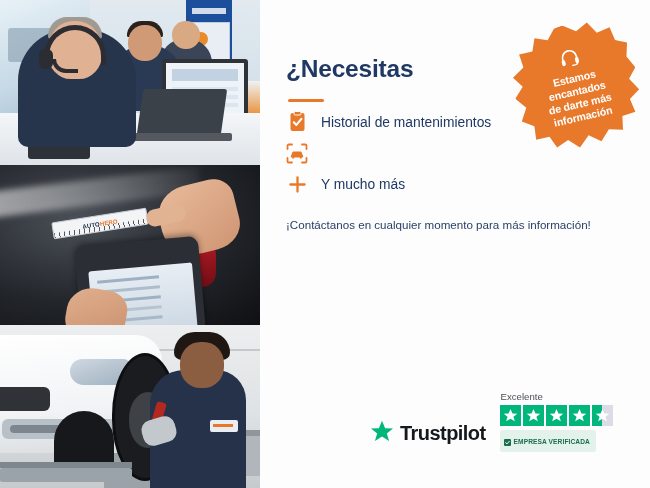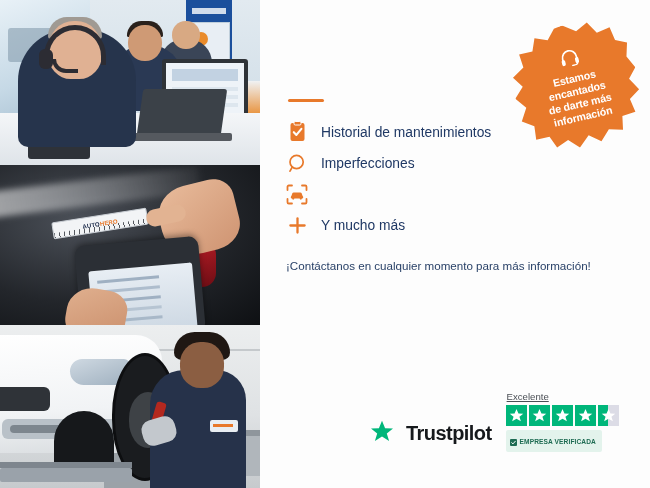--- a/index.html
+++ b/index.html
@@ -325,21 +325,21 @@
     width: 36px;
     height: 3px;
     background: #e8792b;
     margin: 15px 0 0 2px;
     border-radius: 2px;
   }
 
   
   .features {
     list-style: none;
-    margin-top: 15px;
+    margin-top: 5px;
   }
   .feature {
     display: flex;
     align-items: center;
     height: 31px;
     gap: 13px;
   }
   .feature-icon {
     width: 22px; height: 22px;
     display: flex; align-items: center; justify-content: center;
@@ -406,36 +406,35 @@
     position: absolute;
     left: 110px;
     bottom: 36px;
     display: flex;
     align-items: flex-end;
     gap: 14px;
   }
   .tp-logo {
     display: flex;
     align-items: center;
-    gap: 12px;
+    gap: 6px;
     padding-bottom: 5px;
   }
   .tp-word {
     font-size: 20px;
     font-weight: bold;
     color: #16191c;
     letter-spacing: -.55px;
   }
   .tp-rating { display: flex; flex-direction: column; align-items: flex-start; }
   .tp-excelente {
     font-size: 9.6px;
     color: #4a4f55;
     margin-bottom: 3px;
     margin-left: 1px;
-    text-decoration: underline;
   }
   .tp-stars { display: flex; gap: 2px; }
   .tp-star {
     width: 21px; height: 21px;
     background: #00b67a;
     display: flex; align-items: center; justify-content: center;
     position: relative;
   }
   .tp-star.half { background: #dcdce6; }
   .tp-star.half:before {
@@ -526,48 +525,39 @@
       <div class="p3-mech-head"></div>
       <div class="p3-tool"></div>
       <div class="p3-glove"></div>
     </div>
 
   </div>
 
   <div class="content">
 
     <h1 class="heading">
-      <br>
+      <span>¿Necesitas</span><br>
     </h1>
 
     <div class="rule"></div>
 
     <ul class="features">
 
       <li class="feature">
         <span class="feature-icon">
           <svg width="19" height="22" viewBox="0 0 19 22">
             <rect x="2.5" y="2" width="14" height="18" rx="2" fill="#e8792b"></rect>
             <rect x="6" y="0.5" width="7" height="3.5" rx="1.2" fill="#e8792b" stroke="#fdfdfd" stroke-width="1"></rect>
             <path d="M5.8 11.2 L8.4 13.9 L13.4 7.8" fill="none" stroke="#fdfdfd" stroke-width="2.1" stroke-linecap="round" stroke-linejoin="round"></path>
           </svg>
         </span>
         <span class="feature-label">Historial de mantenimientos</span>
       </li>
 
 
-      <li class="feature">
-        <span class="feature-icon">
-          <svg width="21" height="21" viewBox="0 0 21 21">
-            <circle cx="9.6" cy="9" r="6.6" fill="none" stroke="#e8792b" stroke-width="1.7"></circle>
-            <path d="M5.2 14.2 L3 18.2" stroke="#e8792b" stroke-width="1.7" stroke-linecap="round"></path>
-          </svg>
-        </span>
-        <span class="feature-label">Imperfecciones</span>
-      </li>
 
       <li class="feature">
         <span class="feature-icon">
           <svg width="22" height="21" viewBox="0 0 22 21">
             <g fill="none" stroke="#e8792b" stroke-width="1.8" stroke-linecap="round">
               <path d="M1.5 6 V2.8 A1.3 1.3 0 0 1 2.8 1.5 H6"></path>
               <path d="M20.5 6 V2.8 A1.3 1.3 0 0 0 19.2 1.5 H16"></path>
               <path d="M1.5 15 V18.2 A1.3 1.3 0 0 0 2.8 19.5 H6"></path>
               <path d="M20.5 15 V18.2 A1.3 1.3 0 0 1 19.2 19.5 H16"></path>
             </g>

